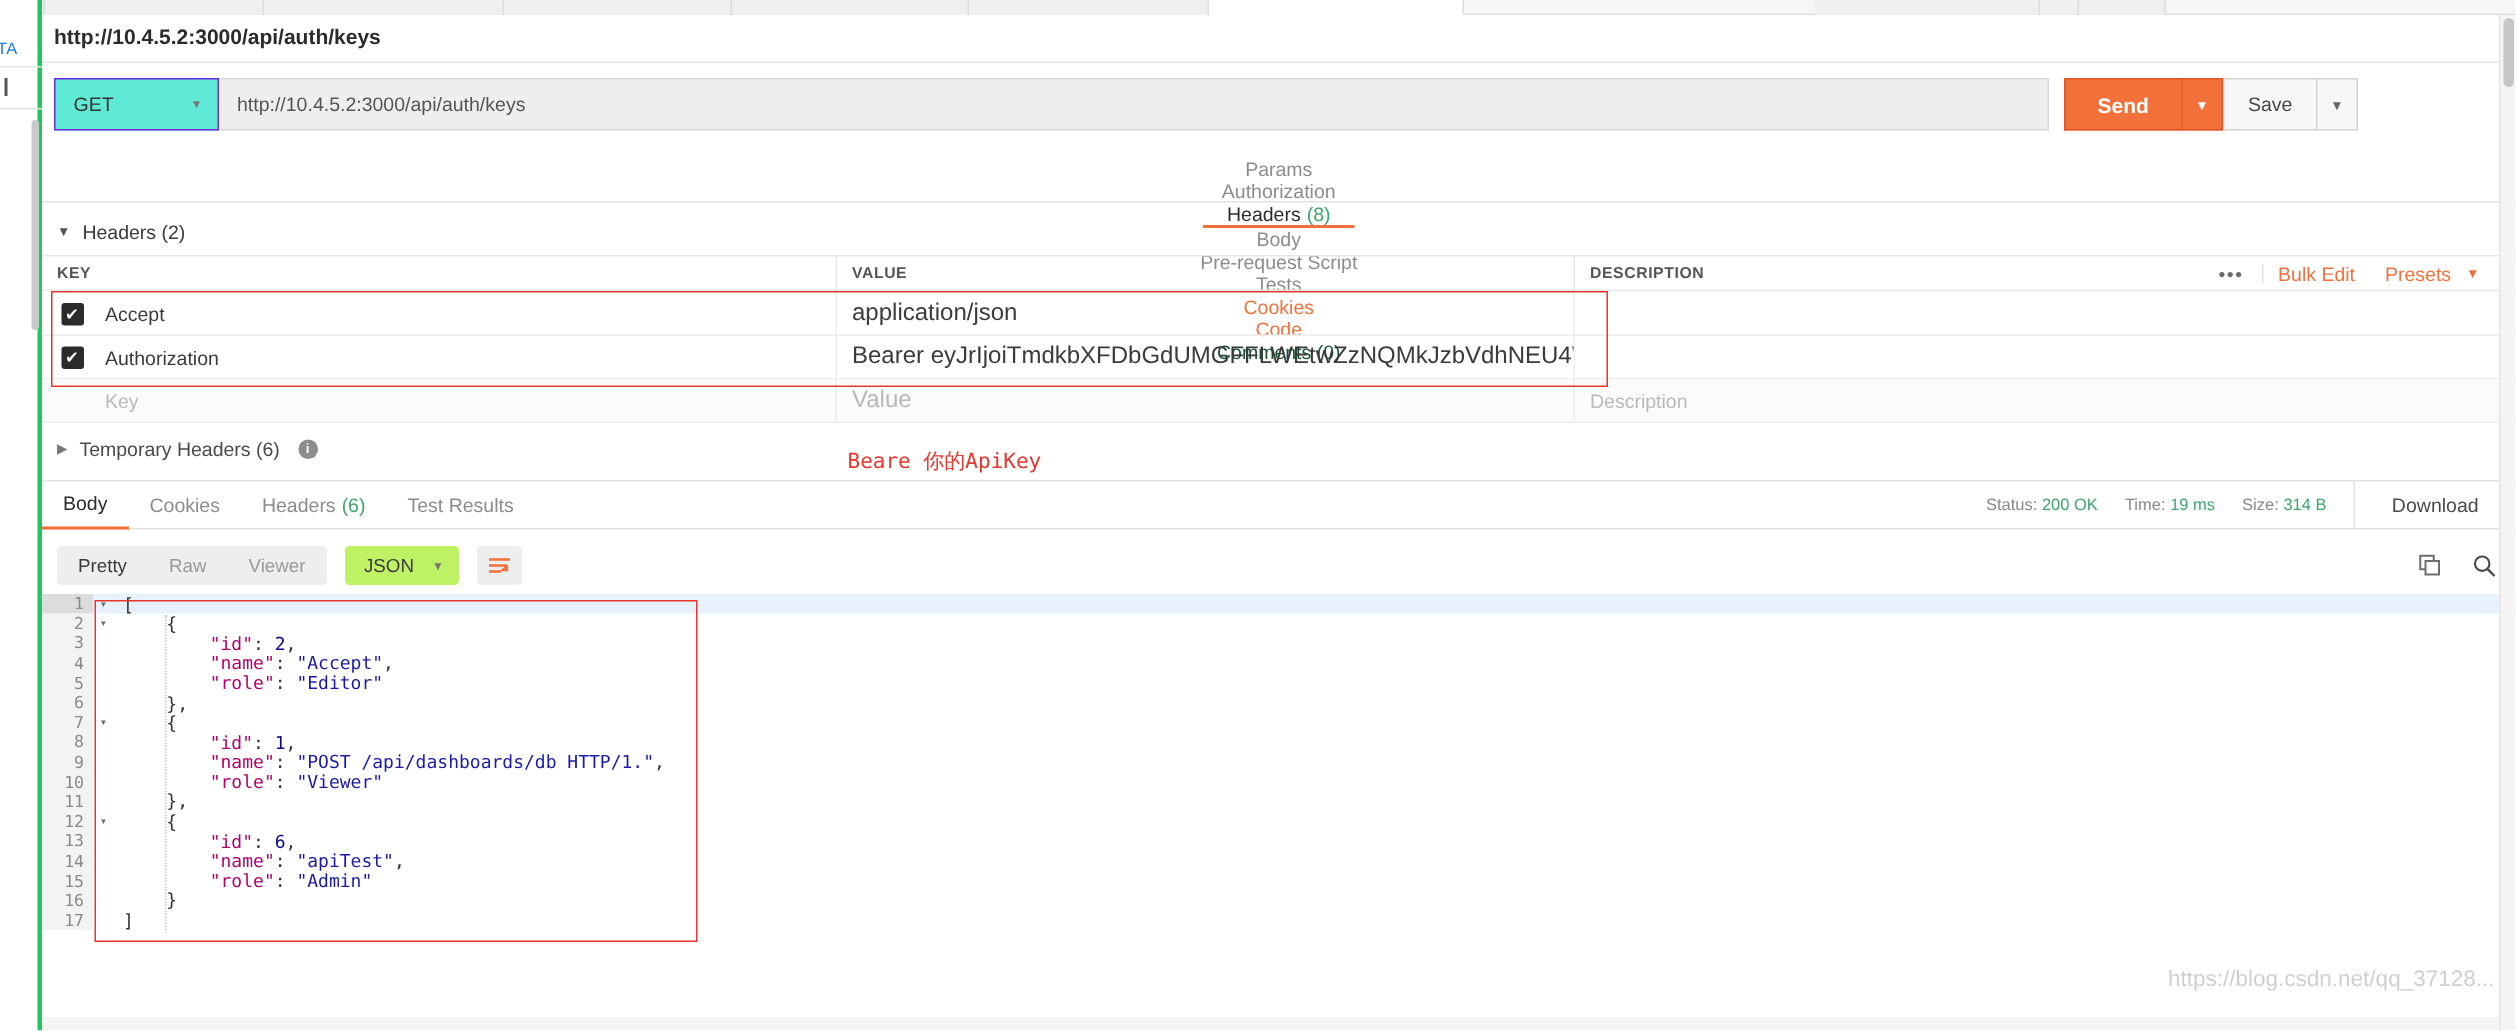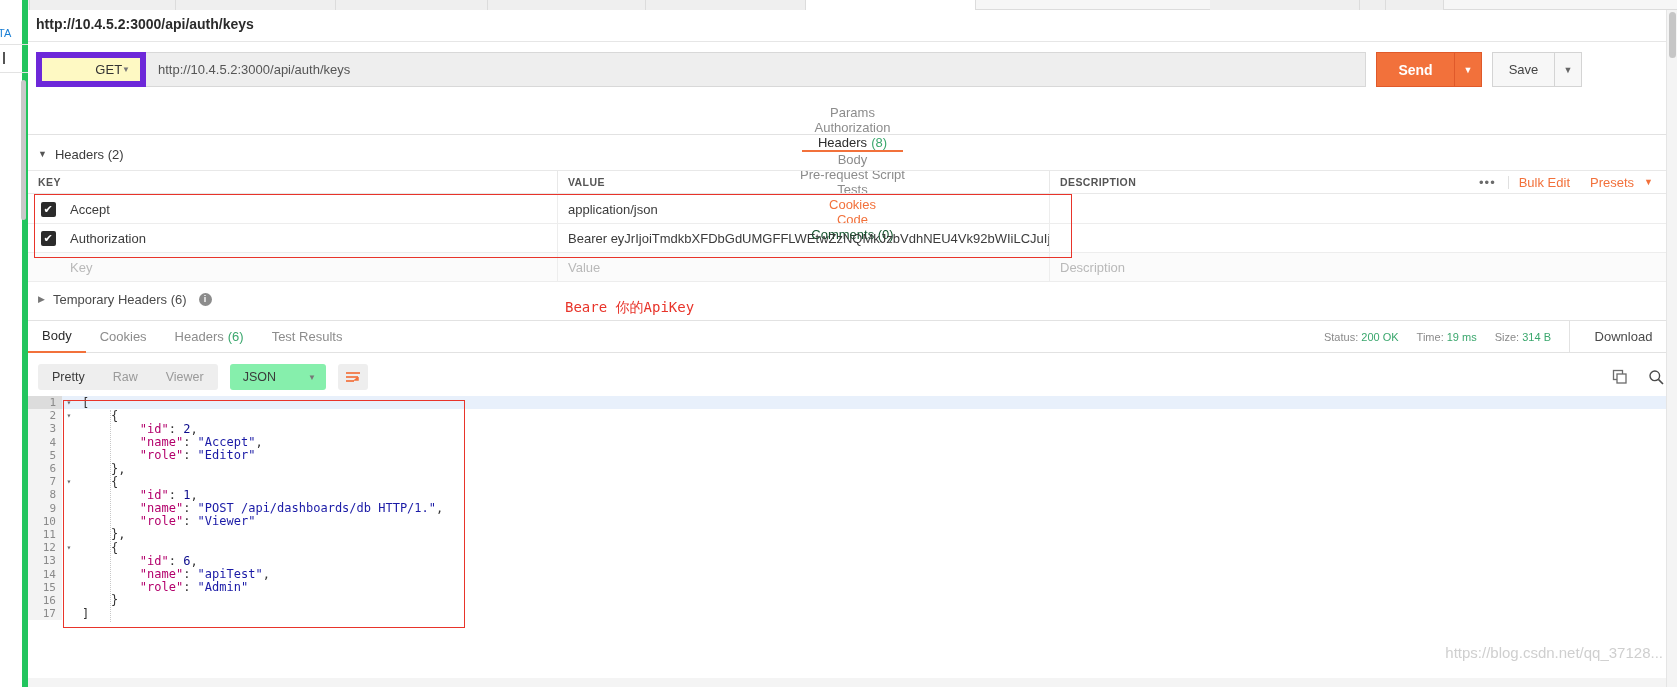--- a/index.html
+++ b/index.html
@@ -20,21 +20,21 @@
   }
   #tabstrip .tabcell{
     height:10px; border-right:1px solid #dcdcdc; background:#efefef;
   }
   #tabstrip .tabcell.active{ background:#ffffff; }
   #tabstrip .gap{ flex:1; background:#f6f6f6; border:none; }
 
   
   #leftrail{
     position:absolute; left:0; top:0; width:28px; height:687px;
-    background:#ffffff; border-right:6px solid #22c55e;
+    background:#ffffff; border-right:3px solid #22c55e;
     z-index:5;
   }
   #leftrail .rail-label{
     position:absolute; left:-2px; top:27px;
     font-size:11px; color:#1b7fd4; letter-spacing:.2px;
   }
   #leftrail .rail-div{
     position:absolute; left:0; top:44px; width:28px; height:1px; background:#e3e3e3;
   }
   #leftrail .rail-caret{
@@ -57,43 +57,43 @@
   #capdivider{
     position:absolute; left:28px; top:41px; width:1649px; height:1px; background:#e6e6e6;
   }
 
   
   #urlbar{
     position:absolute; left:36px; top:52px; height:35px;
     display:flex; align-items:stretch;
   }
   .method-box{
-    width:110px; background:#fef9c3; border:6px solid #6d28d9;
-    display:flex; align-items:center; justify-content:flex-end;
+    width:110px; background:#5eead4; border:1px solid #6d28d9;
+    display:flex; align-items:center; justify-content:space-between;
     padding:0 10px 0 12px; font-size:13px; color:#333; cursor:pointer;
   }
   .method-box .caret{ font-size:8px; color:#777; }
   .url-input{
     width:1220px; background:#eeeeee; border:1px solid #d8d8d8; border-left:none;
     display:flex; align-items:center; padding:0 12px;
     font-size:13px; color:#555;
   }
   .send-btn{
     margin-left:10px; width:78px; background:#f2713b; color:#fff;
     border:1px solid #e0592a; border-right:none;
     display:flex; align-items:center; justify-content:center;
     font-size:14px; font-weight:bold; cursor:pointer;
   }
   .send-caret{
     width:28px; background:#f2713b; border:1px solid #e0592a;
     display:flex; align-items:center; justify-content:center;
     color:#fff; font-size:9px; cursor:pointer;
   }
   .save-btn{
-    margin-left:10px; width:62px; background:#f7f7f7; border:1px solid #d4d4d4;
+    width:62px; background:#f7f7f7; border:1px solid #d4d4d4;
     border-right:none;
     display:flex; align-items:center; justify-content:center;
     font-size:13px; color:#444; cursor:pointer;
   }
   .save-caret{
     width:28px; background:#f7f7f7; border:1px solid #d4d4d4;
     display:flex; align-items:center; justify-content:center;
     color:#666; font-size:9px; cursor:pointer;
   }
 
@@ -144,21 +144,21 @@
     display:flex; align-items:center; border-bottom:1px solid #ededed;
   }
   .cb-cell{ width:40px; display:flex; align-items:center; justify-content:center; }
   .cbx{
     width:15px; height:15px; background:#2b2b2b; border-radius:2px;
     display:flex; align-items:center; justify-content:center;
     color:#fff; font-size:11px; cursor:pointer;
   }
   .cell-k{ width:490px; padding-left:2px; font-size:13px; color:#3b3b3b;
            border-right:1px solid #ededed; height:29px; display:flex; align-items:center; }
-  .cell-v{ width:492px; padding-left:10px; font-size:13px; color:#3b3b3b;
+  .cell-v{ width:492px; padding-left:10px; font-size:16px; color:#3b3b3b;
            border-right:1px solid #ededed; height:29px; display:flex; align-items:center;
            overflow:hidden; white-space:nowrap; }
   .cell-d{ flex:1; padding-left:10px; font-size:13px; color:#b9b9b9;
            height:29px; display:flex; align-items:center; }
   .tblrow.ph .cell-k, .tblrow.ph .cell-v, .tblrow.ph .cell-d{ color:#b9b9b9; }
 
   #redbox{
     position:absolute; left:34px; top:194px; width:1038px; height:64px;
     border:1.4px solid #e8342a; pointer-events:none; z-index:4;
   }
@@ -206,23 +206,23 @@
 
   
   #bodytools{
     position:absolute; left:28px; top:358px; width:1649px; height:38px;
     display:flex; align-items:center; padding-left:10px;
   }
   .segwrap{ display:flex; background:#eeeeee; border-radius:3px; overflow:hidden; }
   .seg{ padding:6px 14px; font-size:12.5px; color:#9a9a9a; cursor:pointer; }
   .seg.active{ color:#3b3b3b; }
   .fmtsel{
-    margin-left:12px; background:#86efac; border-radius:3px;
+    margin-left:12px; background:#bef264; border-radius:3px;
     padding:6px 10px 6px 13px; font-size:12.5px; color:#3b3b3b;
-    display:flex; align-items:center; gap:32px; cursor:pointer;
+    display:flex; align-items:center; gap:12px; cursor:pointer;
   }
   .fmtsel .caret{ font-size:8px; color:#777; }
   .wrapbtn{
     margin-left:12px; width:30px; height:26px; background:#eeeeee; border-radius:3px;
     display:flex; align-items:center; justify-content:center; cursor:pointer;
   }
   #bodytools .spacer{ flex:1; }
   .ticon{ width:30px; height:26px; display:flex; align-items:center; justify-content:center;
           color:#6b6b6b; cursor:pointer; margin-right:6px; }
 

